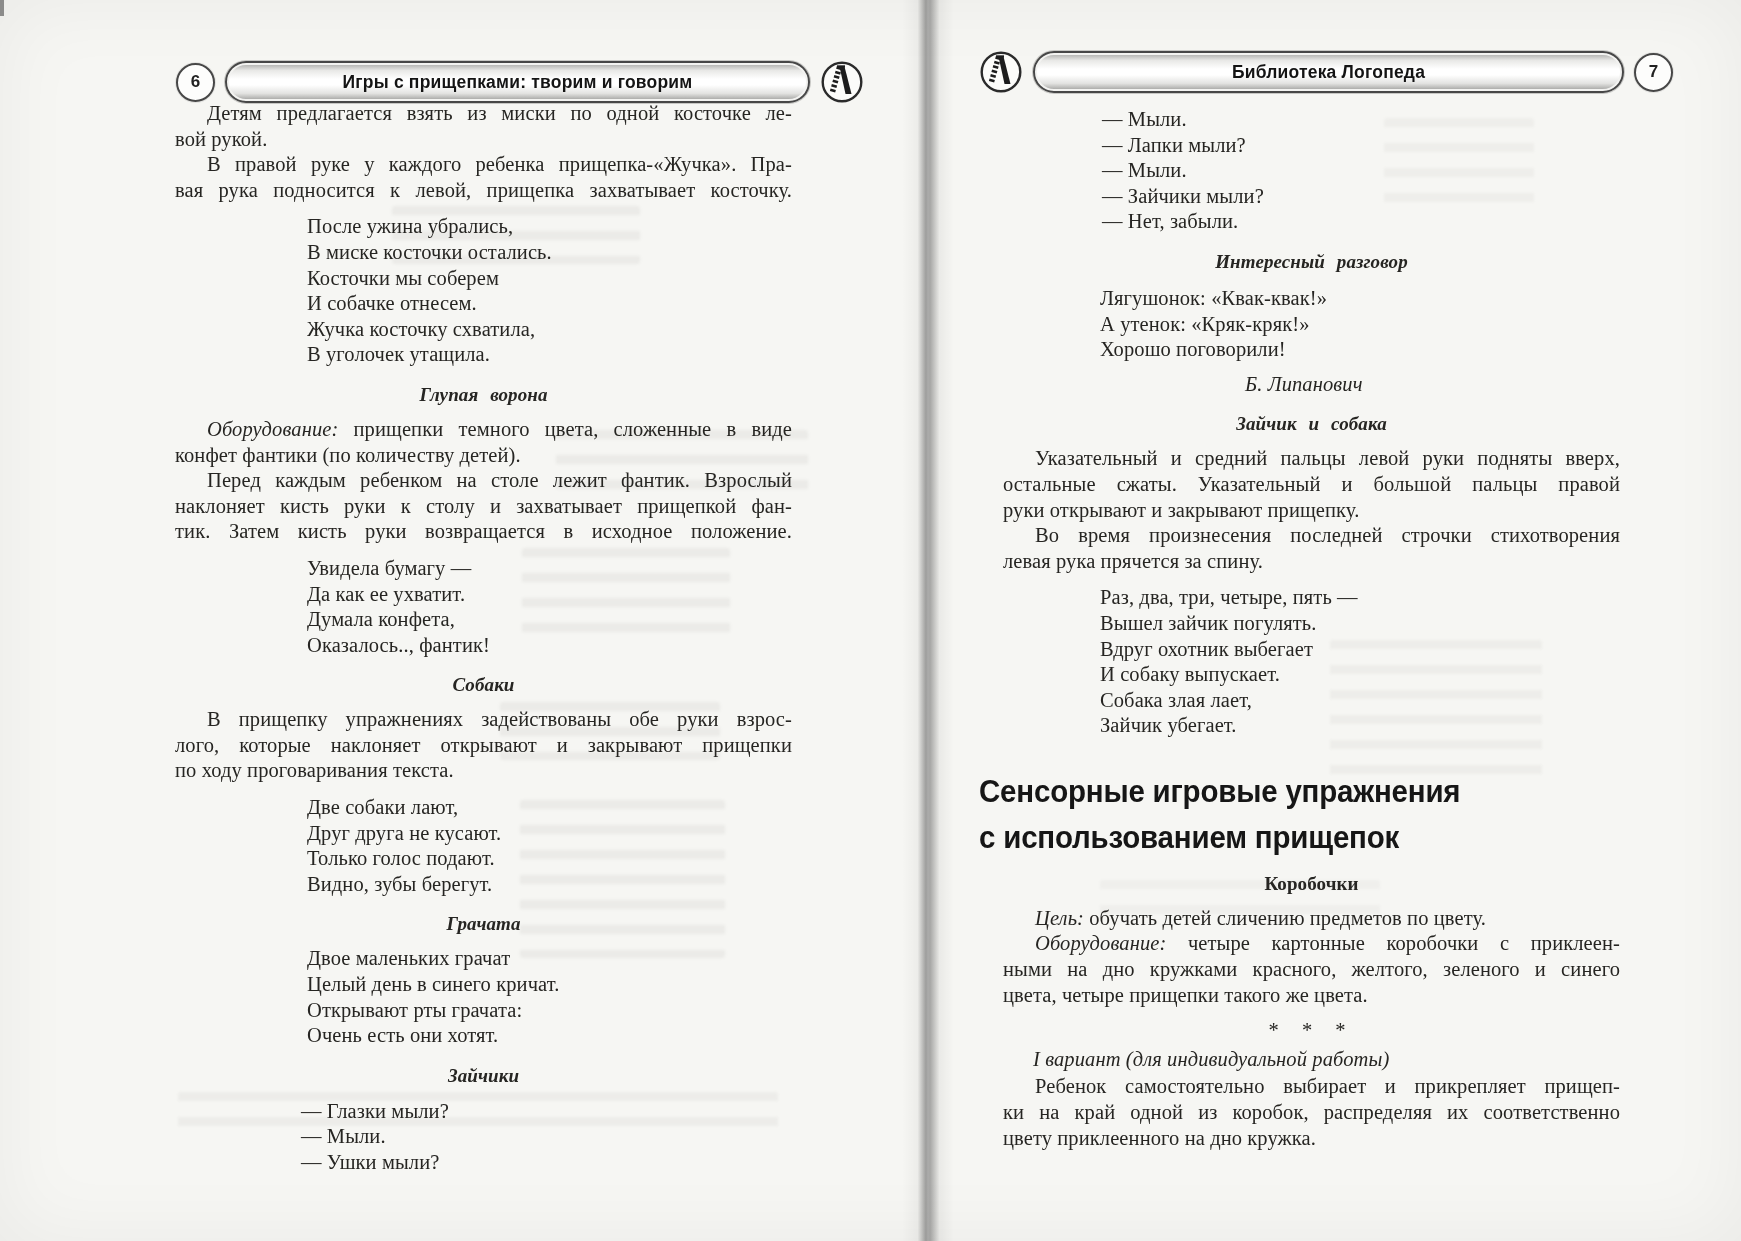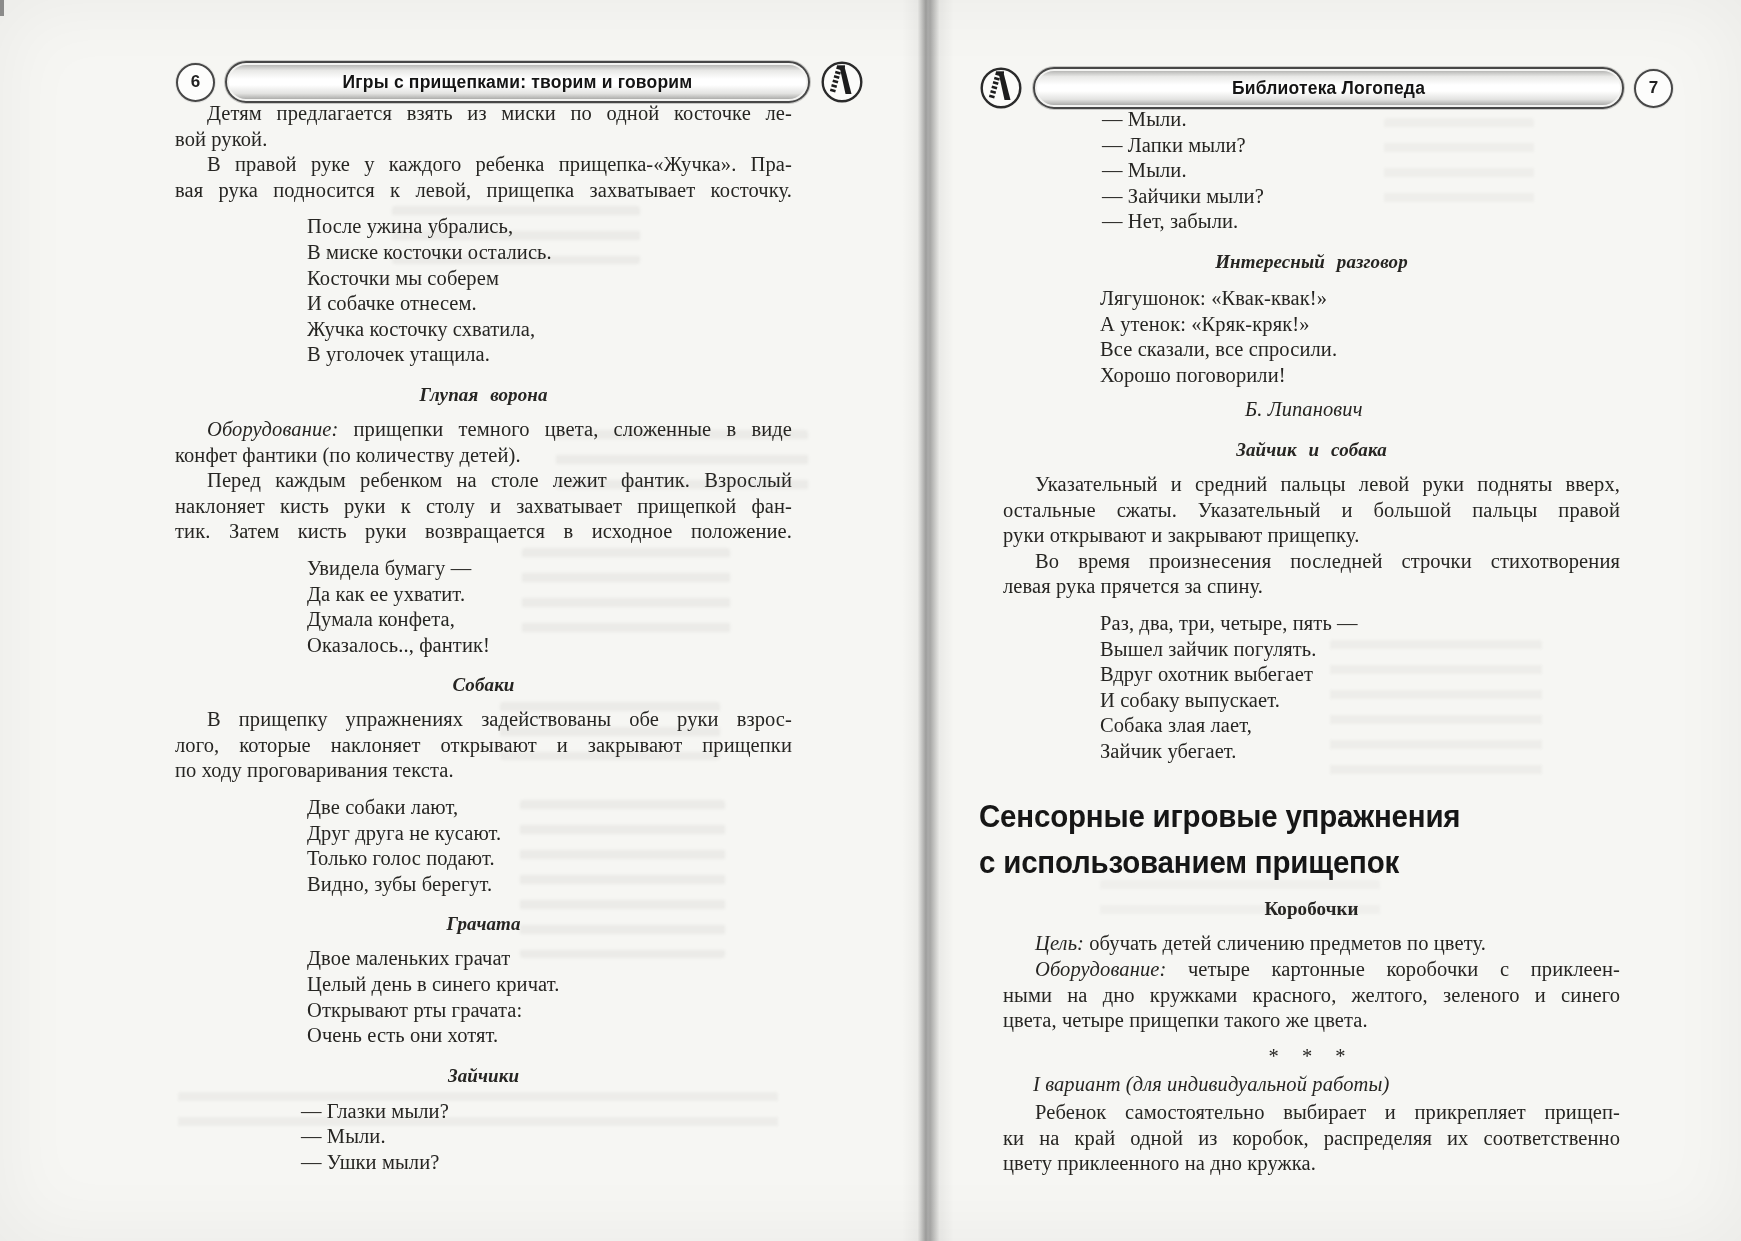--- a/index.html
+++ b/index.html
@@ -18,21 +18,21 @@
     position:absolute; left:902px; top:0; width:52px; height:1241px;
     background:linear-gradient(90deg,
       rgba(0,0,0,0) 0%, rgba(0,0,0,.04) 30%,
       rgba(70,70,70,.50) 46%, rgba(110,110,110,.55) 50%, rgba(70,70,70,.45) 54%,
       rgba(0,0,0,.05) 72%, rgba(0,0,0,0) 100%);
   }
   .edge-mark{position:absolute; left:0; top:0; width:4px; height:16px; background:#3a3a3a; opacity:.55;}
   
   .hdr{position:absolute; display:flex; align-items:center; gap:10px; height:44px;}
   .hdr-left{left:176px; top:60px; width:688px;}
-  .hdr-right{left:979px; top:66px; width:694px;}
+  .hdr-right{left:979px; top:50px; width:694px;}
   .pagenum-circle{
     flex:0 0 auto; width:35px; height:35px; border-radius:50%;
     border:2px solid var(--rule); background:#fdfdfc;
     display:flex; align-items:center; justify-content:center;
     font-family:"Liberation Sans","DejaVu Sans",sans-serif;
     font-weight:700; font-size:17px; color:#222;
     box-shadow:0 0 0 1px rgba(0,0,0,.08);
   }
   .banner{
     flex:1 1 auto; height:38px; border:2px solid var(--rule); border-radius:21px;
@@ -221,21 +221,20 @@
         <div class="line">— Мыли.</div>
         <div class="line">— Зайчики мыли?</div>
         <div class="line">— Нет, забыли.</div>
       </div>
 
     <h3 class="subhead">Интересный разговор</h3>
 
     <div class="poem">
         <div class="line">Лягушонок: «Квак-квак!»</div>
         <div class="line">А утенок: «Кряк-кряк!»</div>
-        <div class="line">Все сказали, все спросили.</div>
         <div class="line">Хорошо поговорили!</div>
       </div>
     <div class="author">Б. Липанович</div>
 
     <h3 class="subhead">Зайчик и собака</h3>
 
     <div class="para">
         <div class="line full first">Указательный и средний пальцы левой руки подняты вверх,</div>
         <div class="line full">остальные сжаты. Указательный и большой пальцы правой</div>
         <div class="line">руки открывают и закрывают прищепку.</div>

